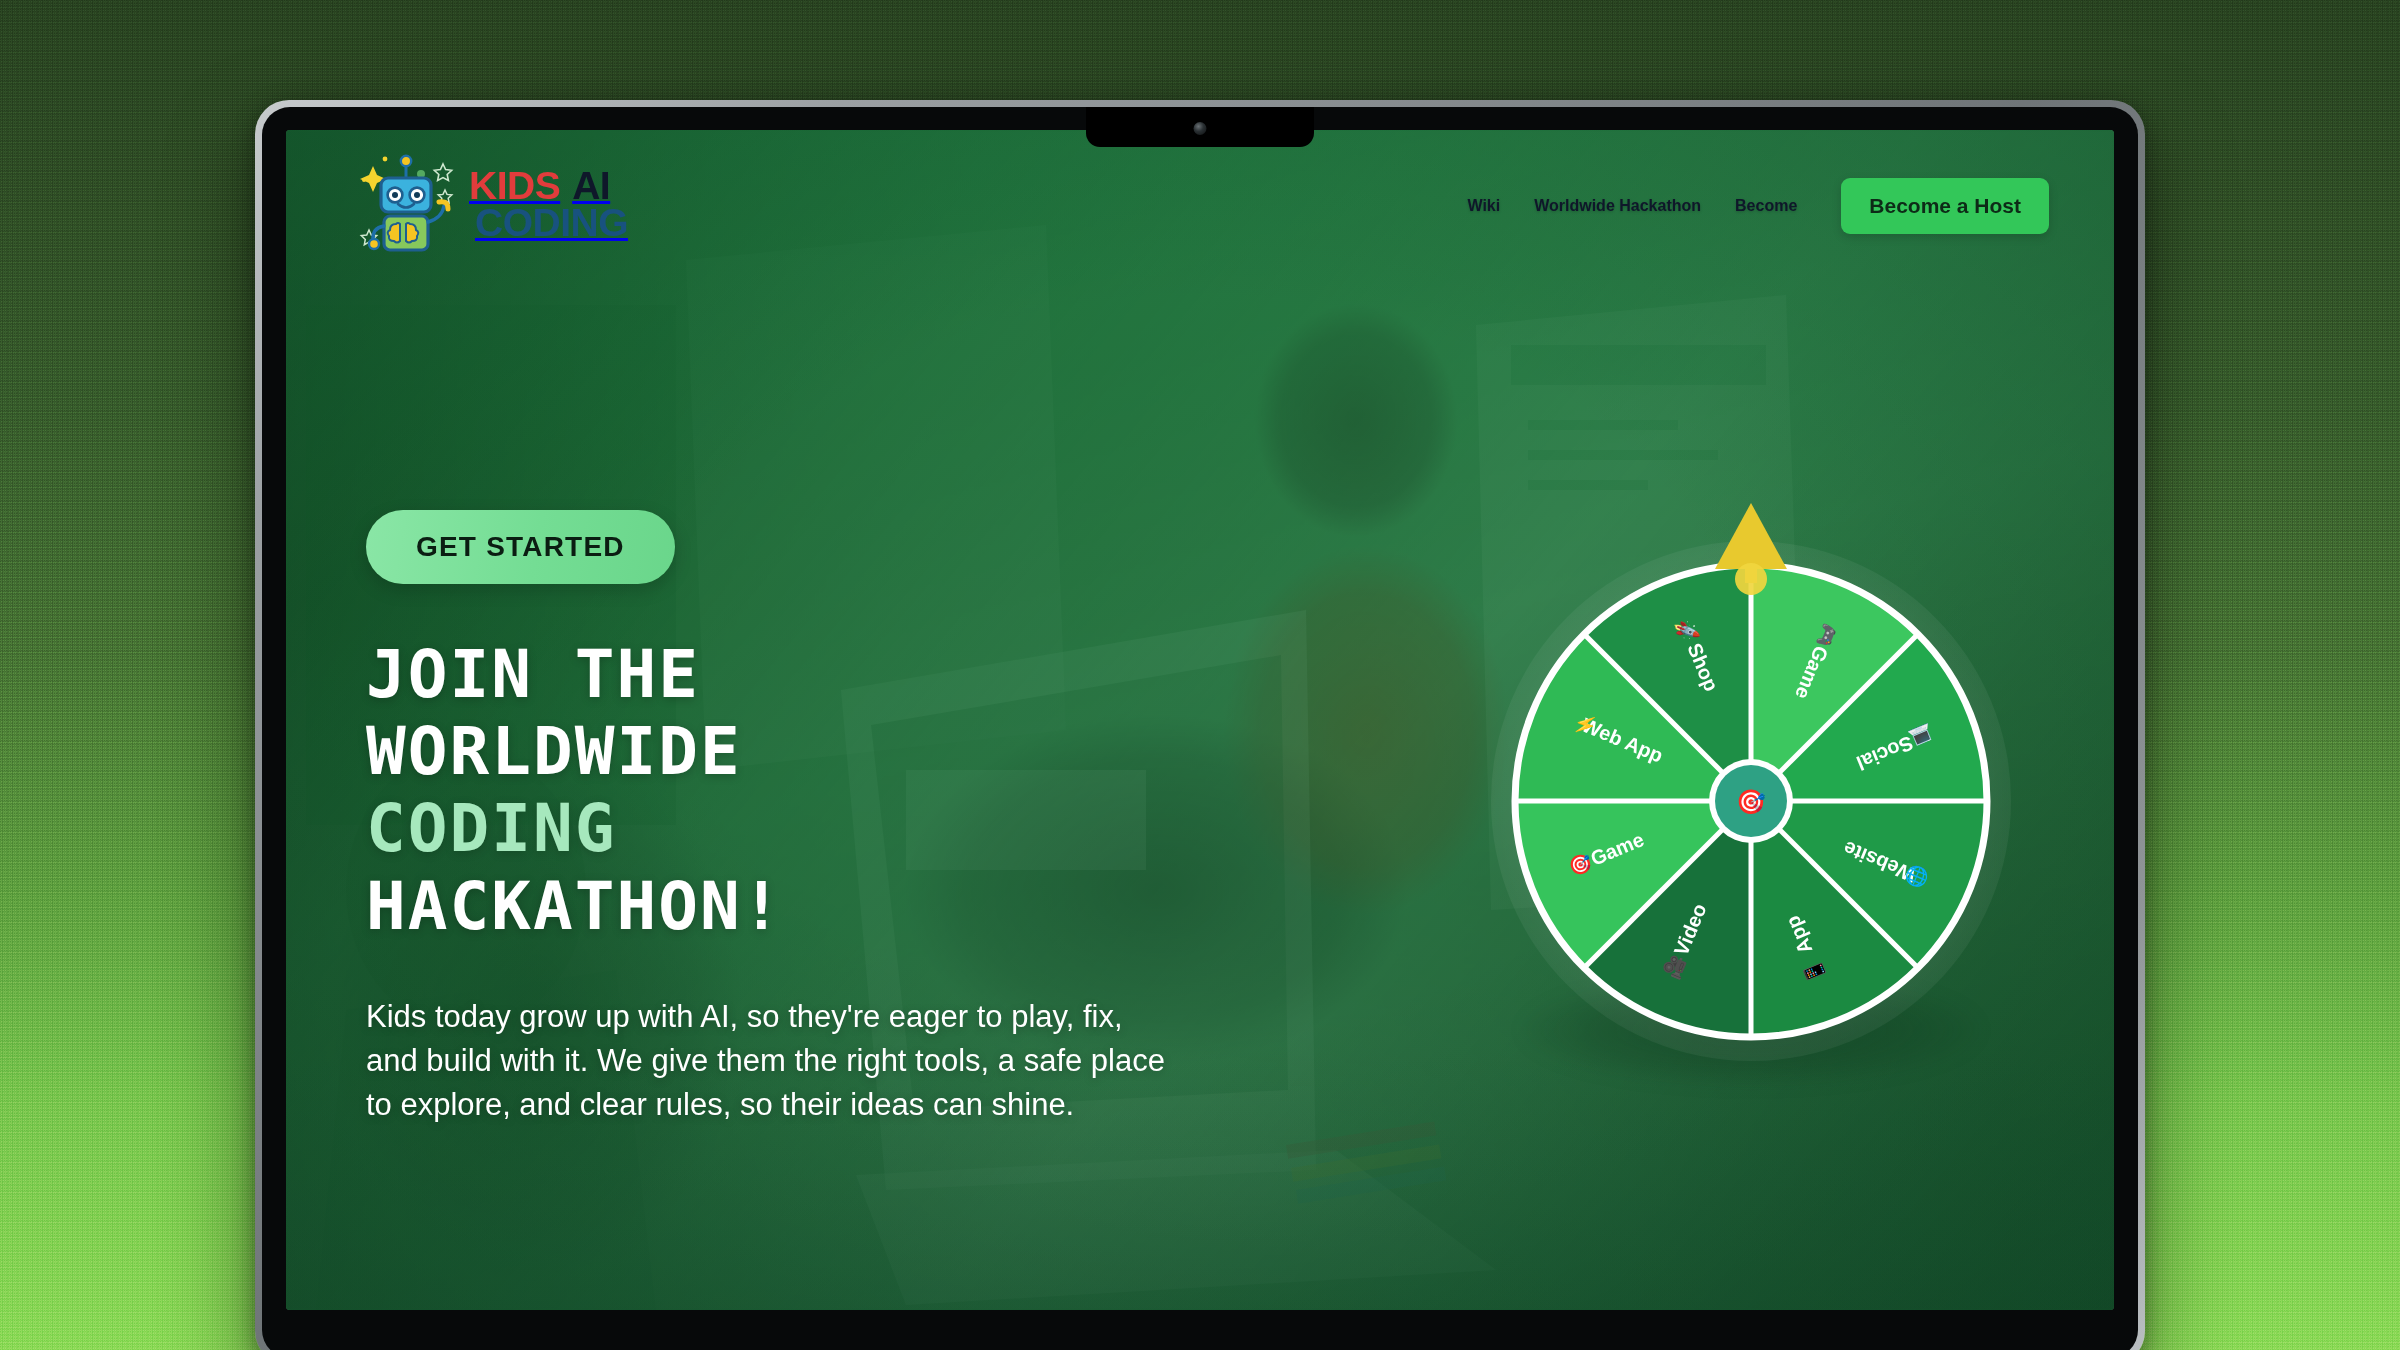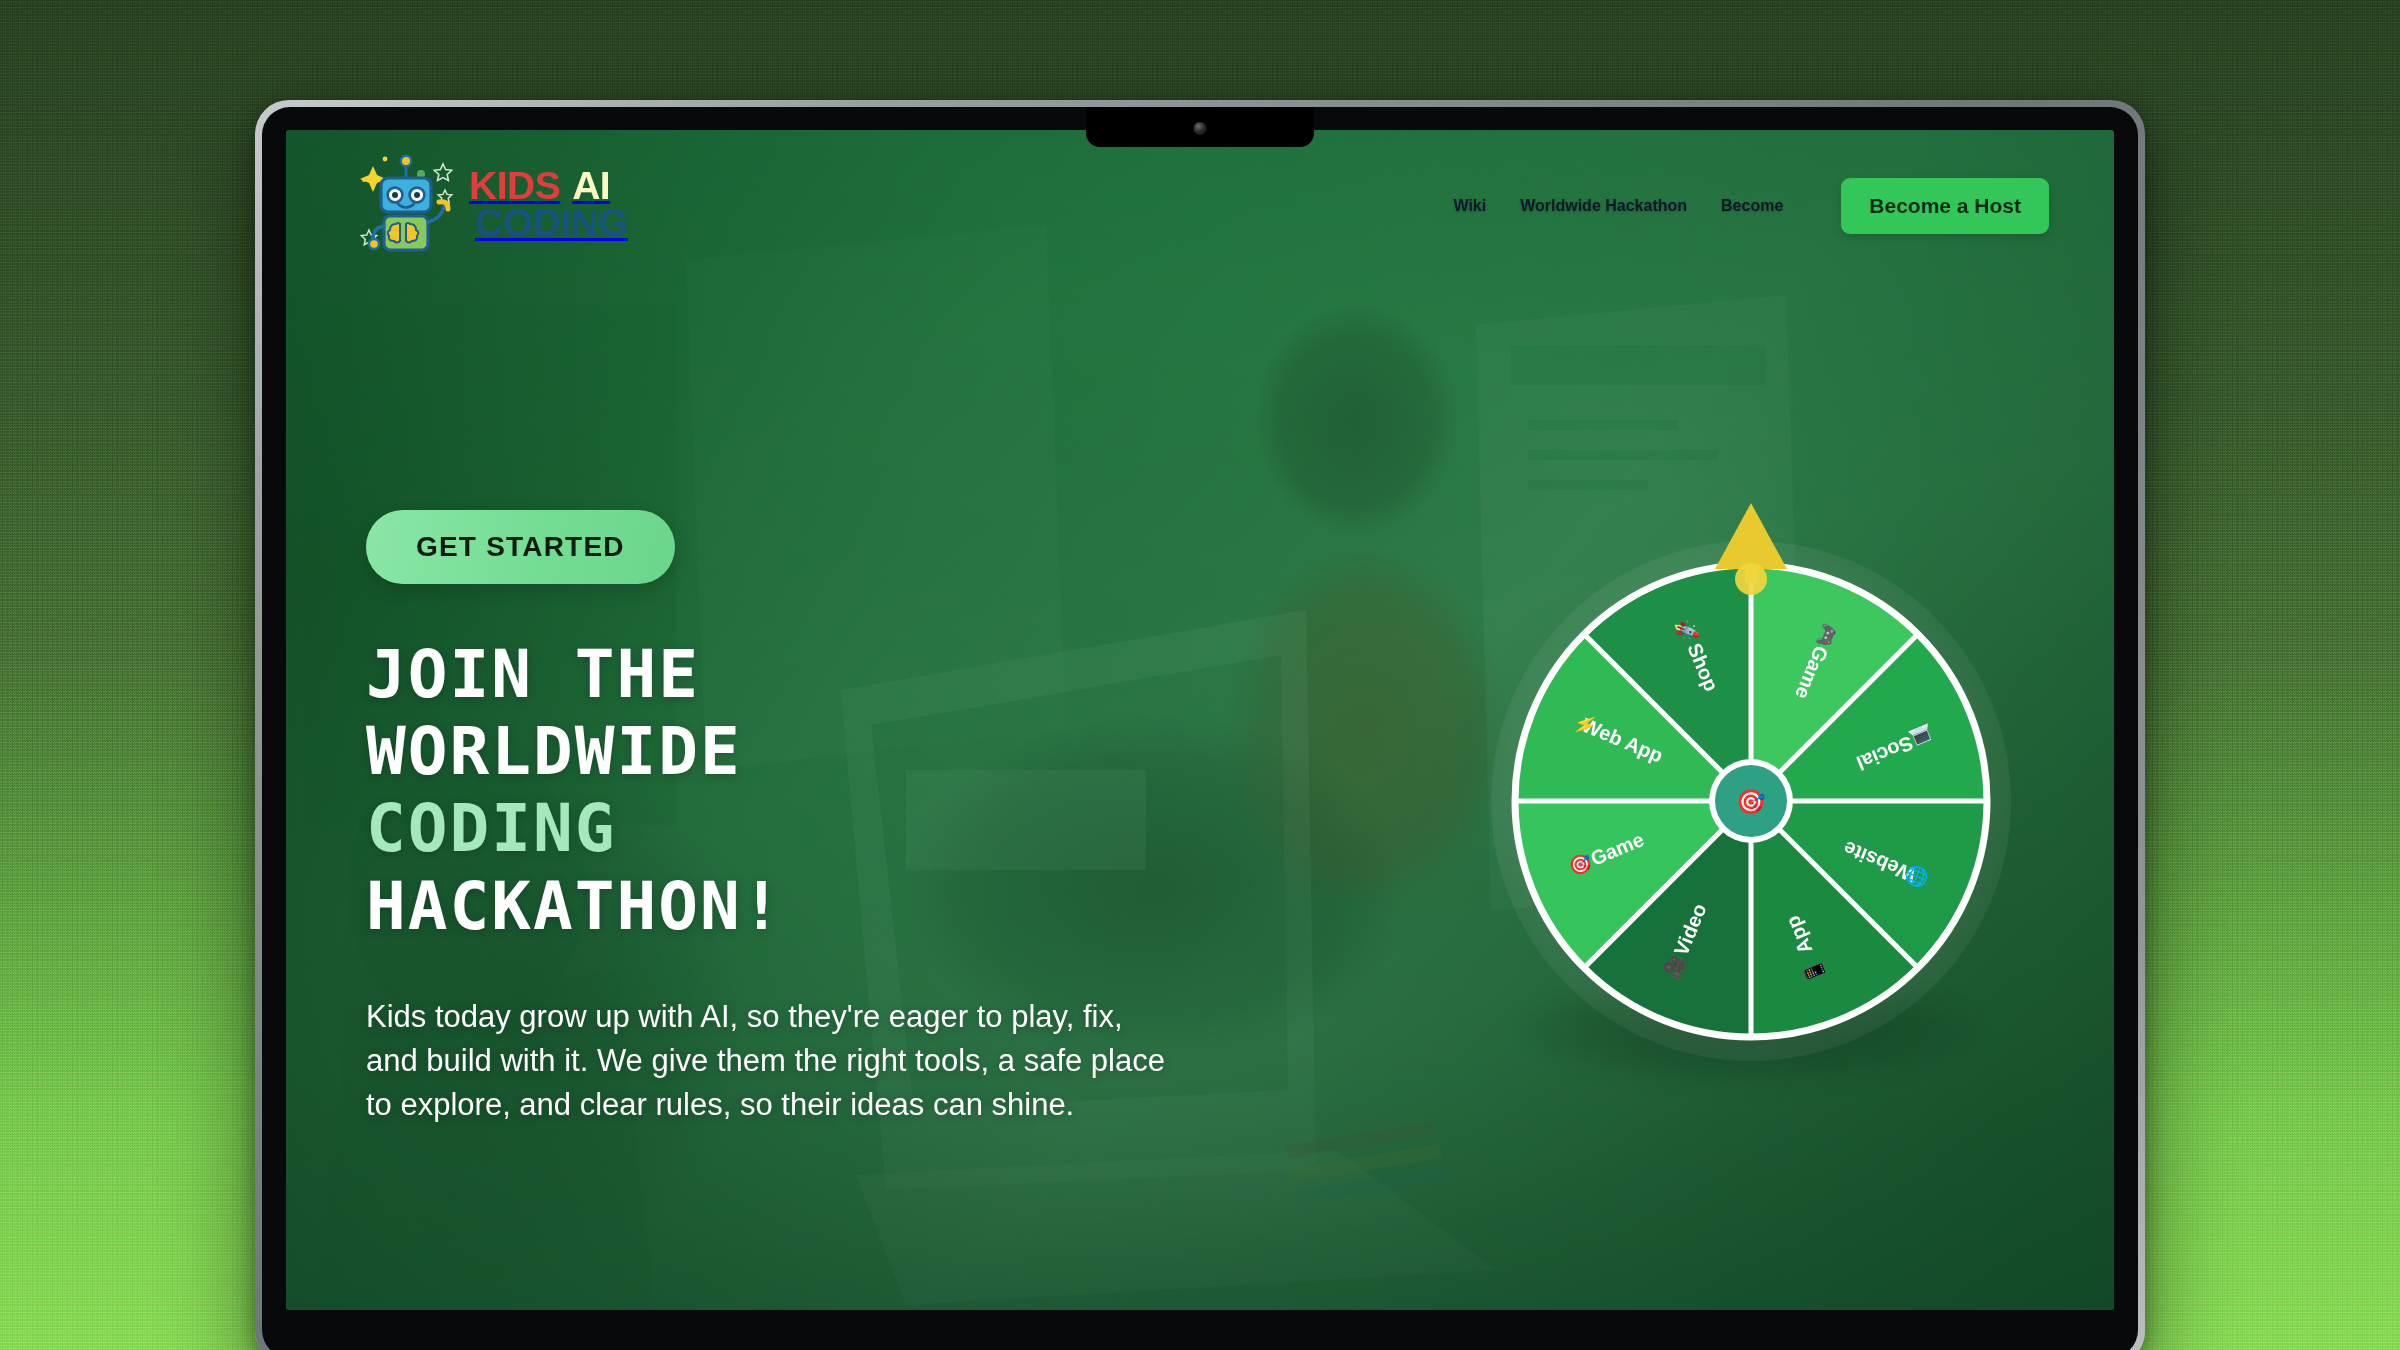--- a/index.html
+++ b/index.html
@@ -176,21 +176,21 @@
   #logo-mark { position: relative; width: 104px; height: 104px; }
   #logo-words {
     display: flex;
     flex-direction: column;
     line-height: .96;
     font-weight: 800;
     letter-spacing: -.5px;
   }
   #logo-row1 { font-size: 39px; display: flex; gap: 12px; }
   #logo-kids { color: #e23c3c; }
-  #logo-ai   { color: #fef9c3; }
+  #logo-ai   { color: #0f172a; }
   #logo-coding { font-size: 39px; color: #18527f; margin-left: 6px; }
 
   
   #nav {
     position: absolute;
     right: 65px;
     top: 48px;
     display: flex;
     align-items: center;
     gap: 34px;
@@ -198,21 +198,21 @@
   .nav-link {
     color: #0f172a;
     font-size: 16px;
     font-weight: 700;
     text-decoration: none;
     white-space: nowrap;
     text-shadow: 0 1px 3px rgba(0,0,0,.22);
     cursor: pointer;
   }
   #become-host-button {
-    margin-left: 24px;
+    margin-left: 10px;
     background: #33c759;
     color: #0d2b17;
     font-size: 21px;
     font-weight: 700;
     border: none;
     border-radius: 9px;
     padding: 16px 28px;
     cursor: pointer;
     white-space: nowrap;
     box-shadow: 0 3px 10px rgba(0,0,0,.16);

